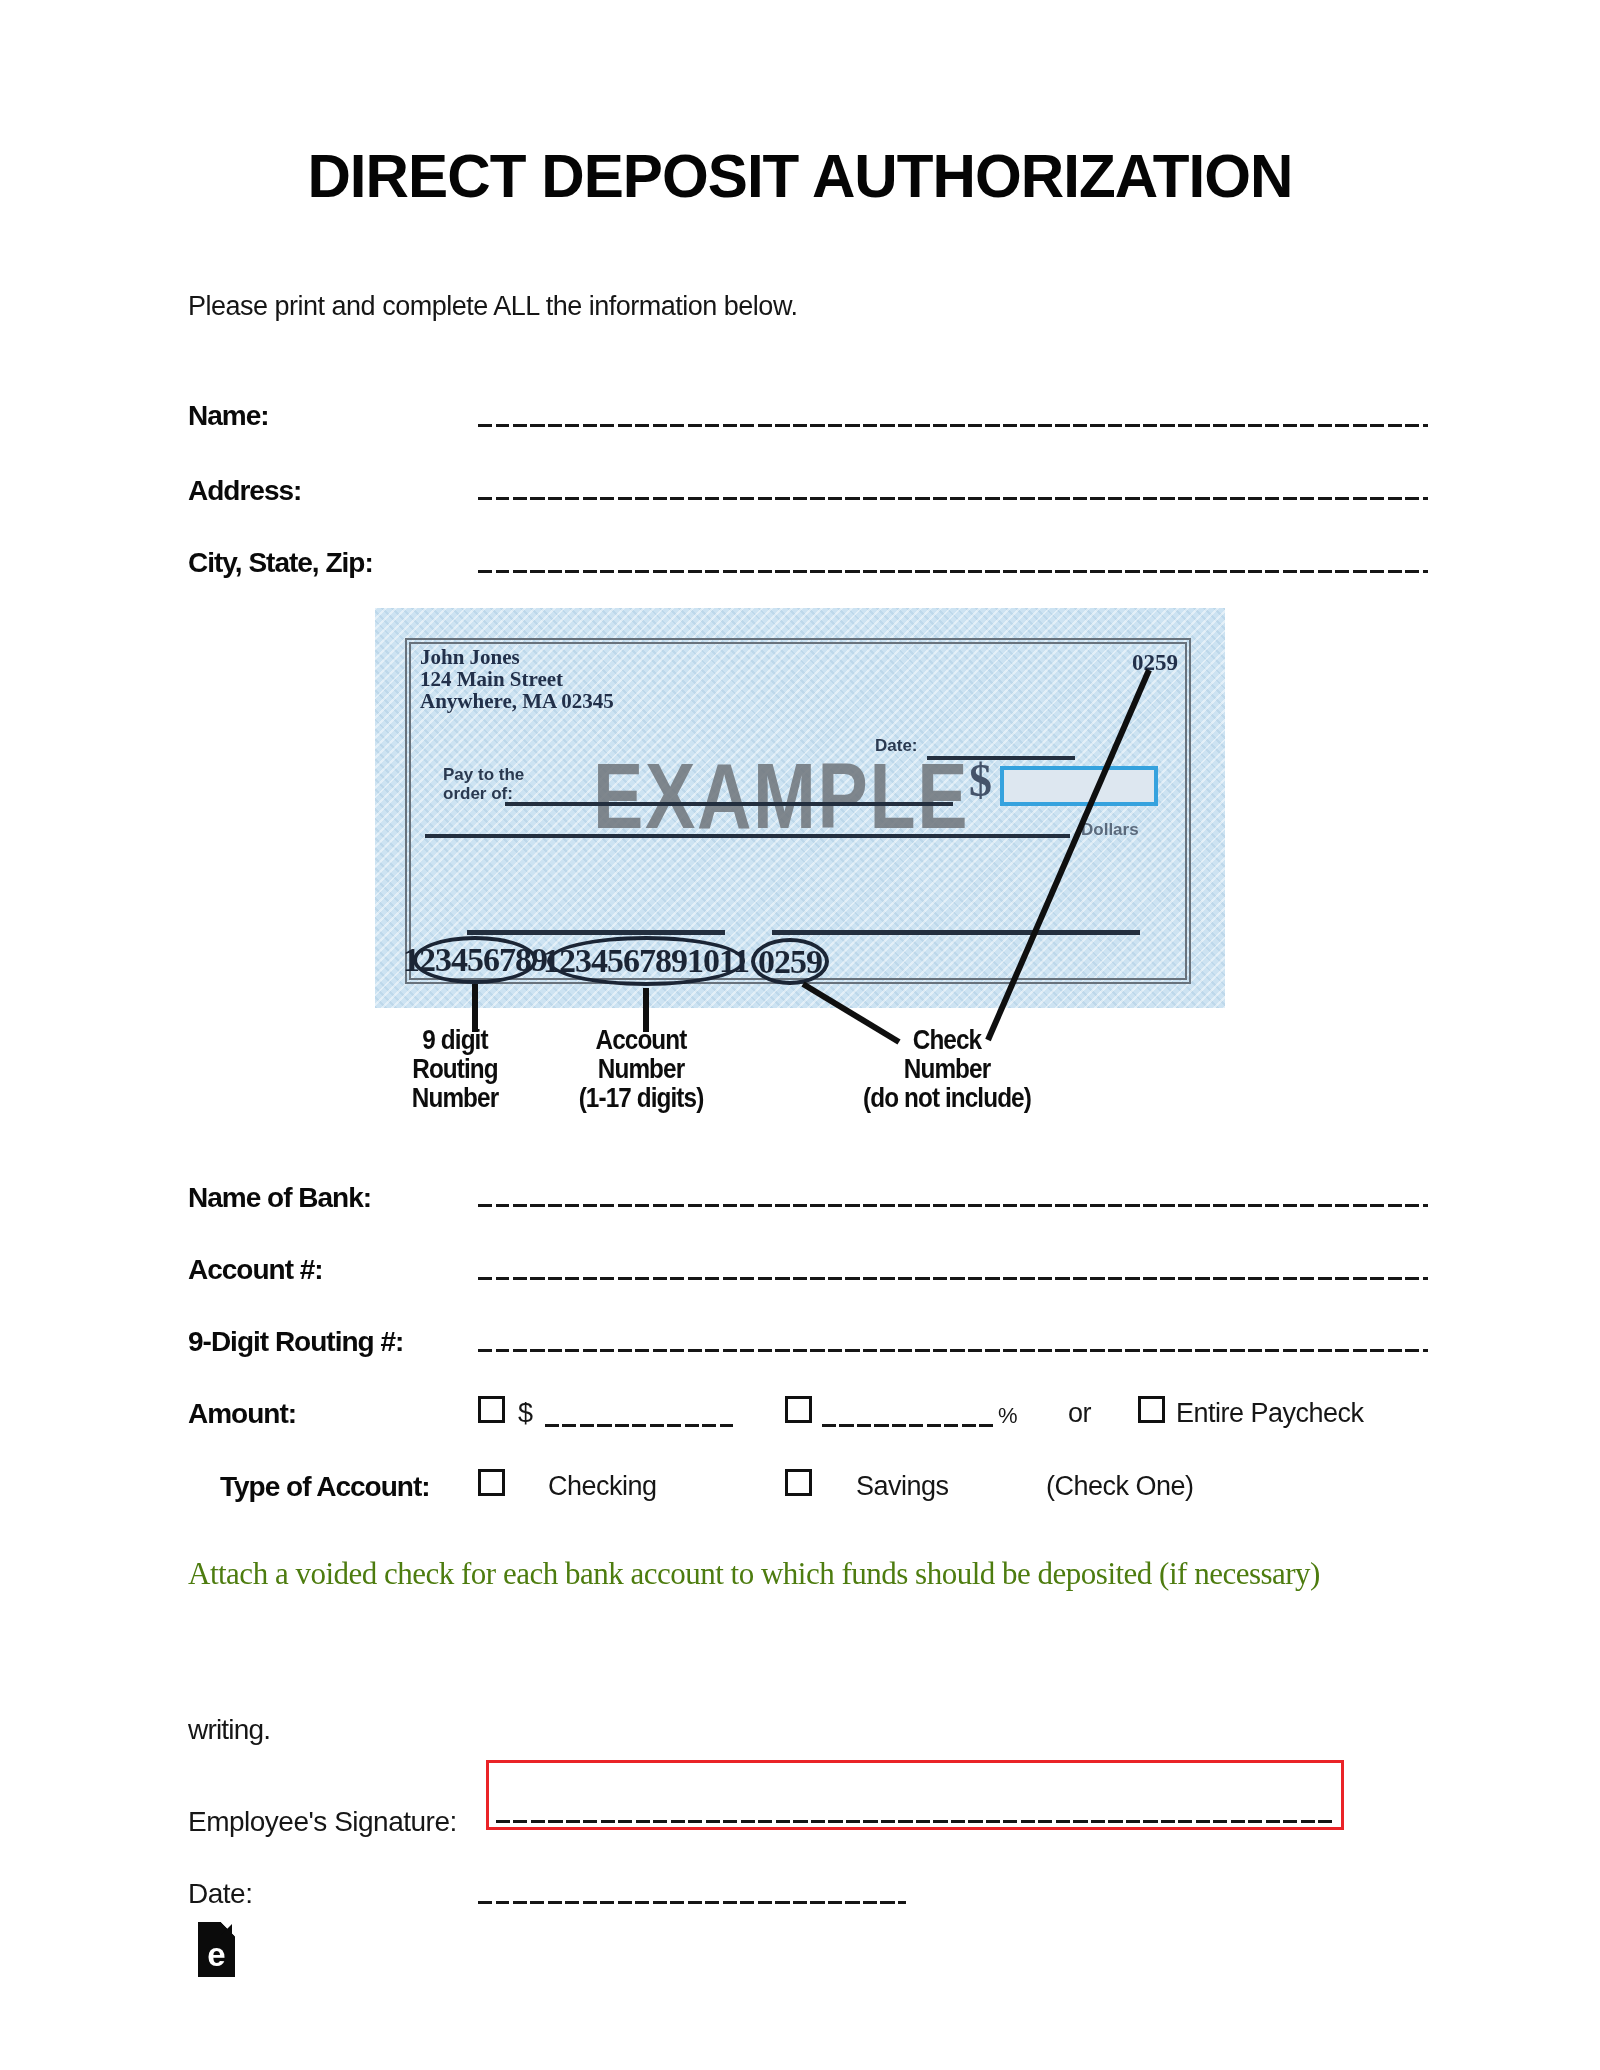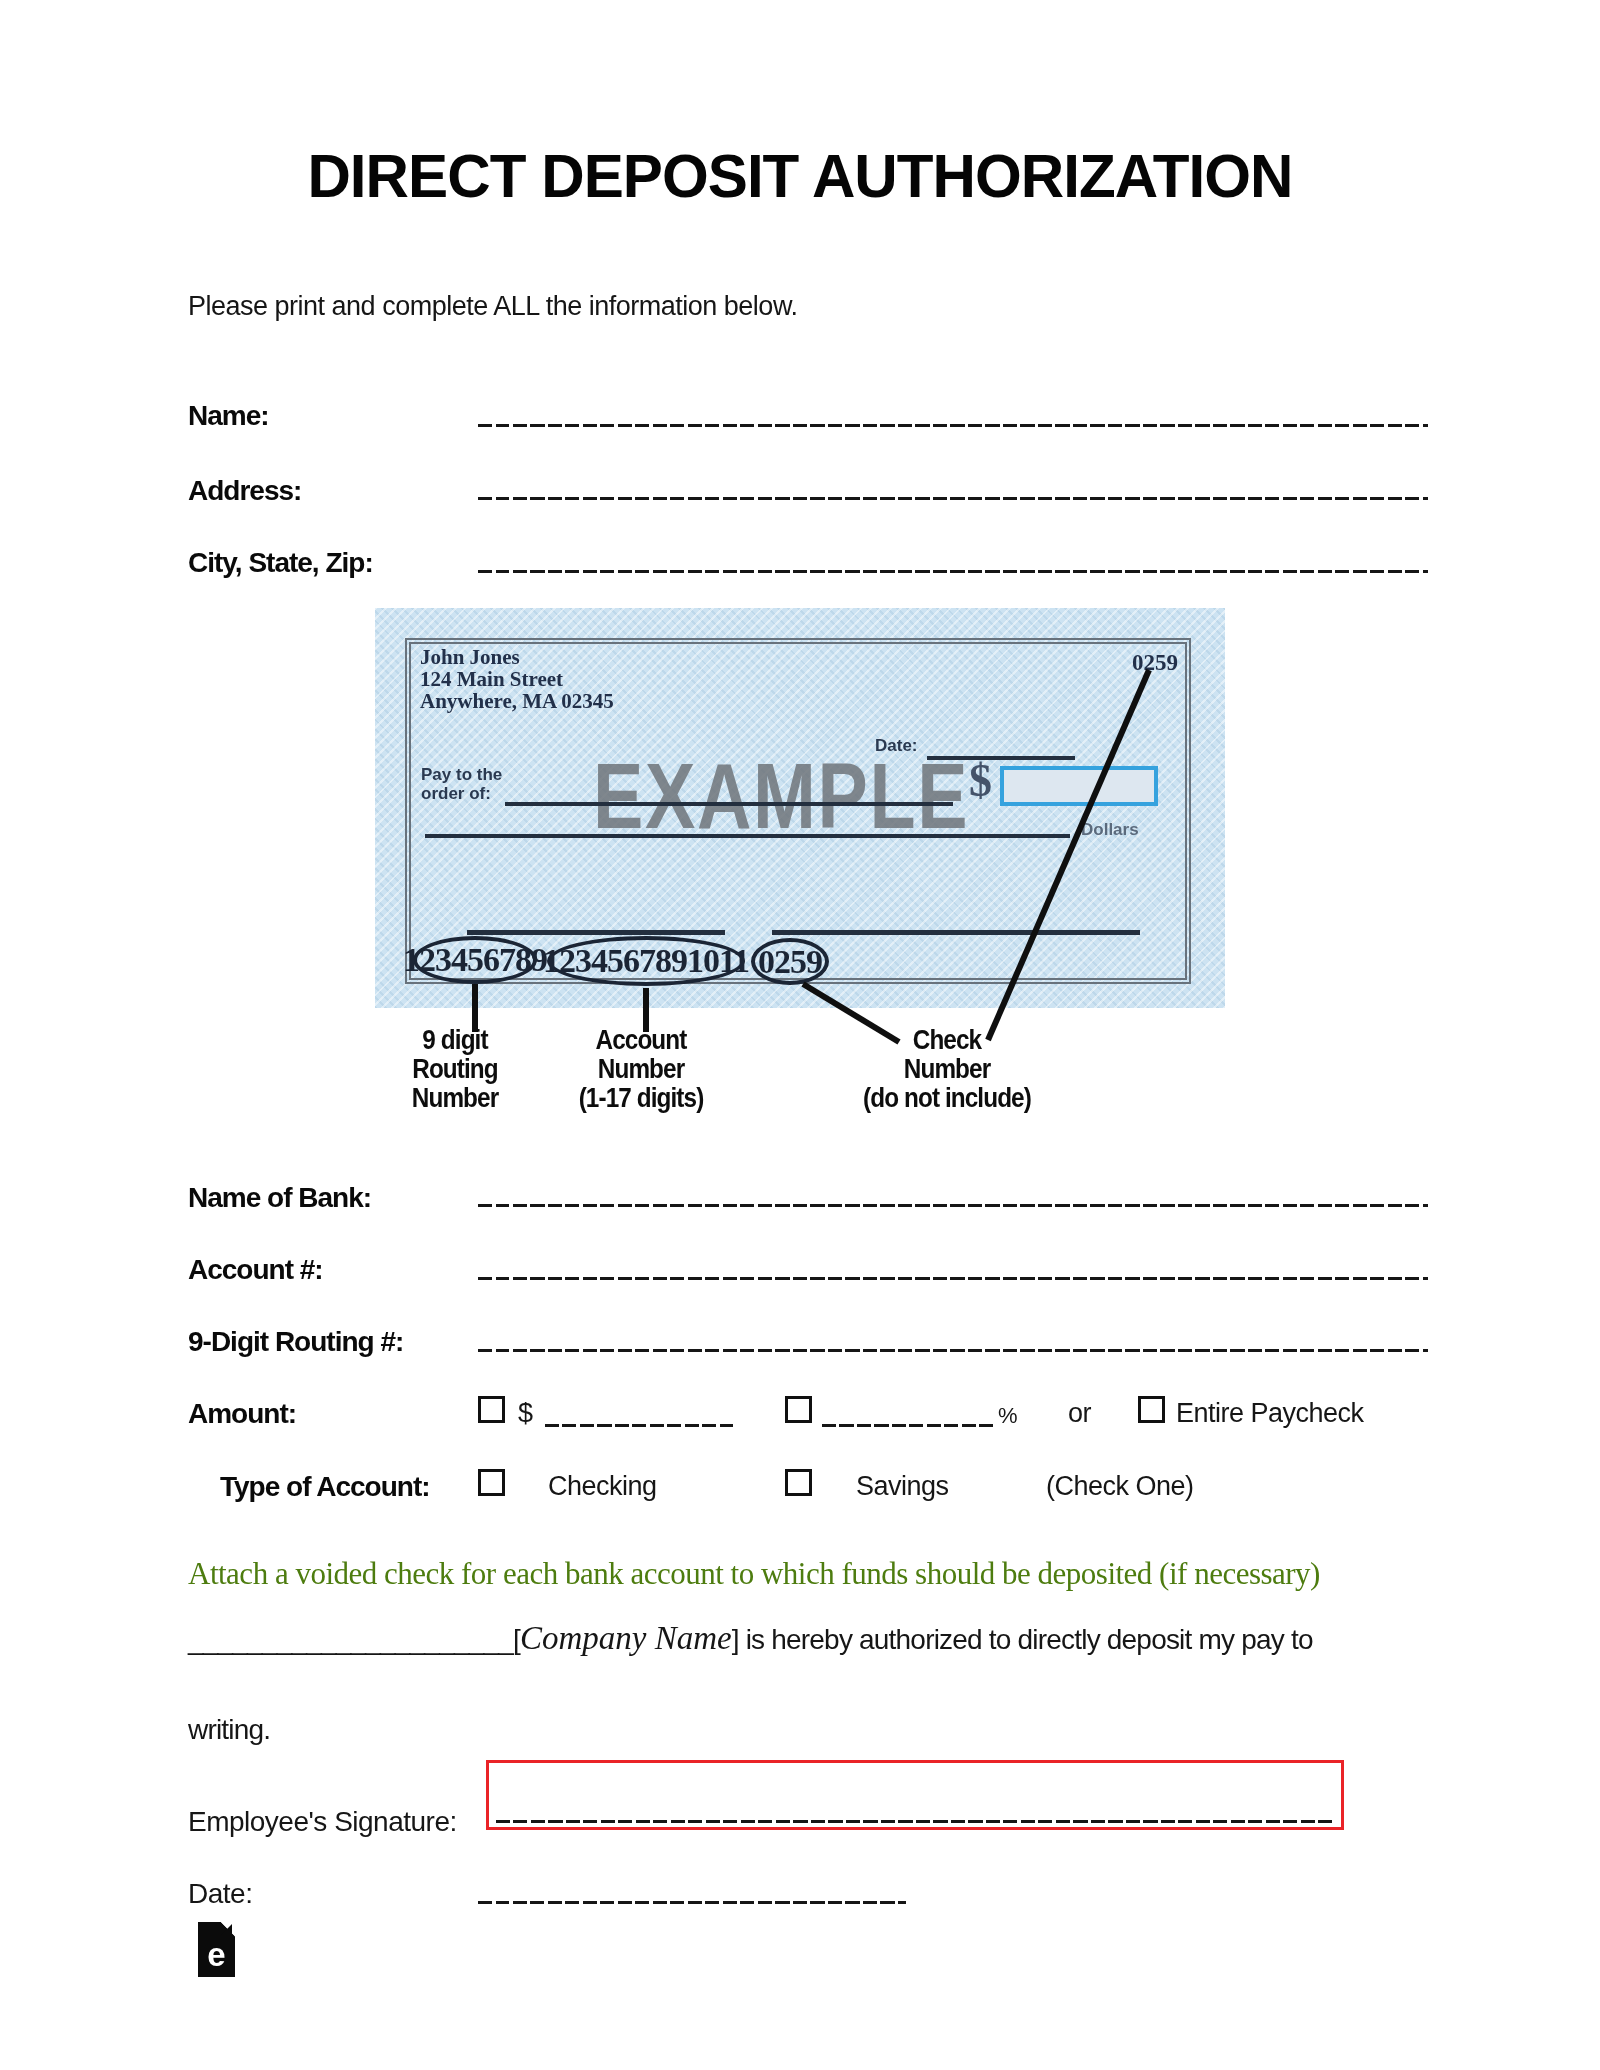--- a/index.html
+++ b/index.html
@@ -66,21 +66,21 @@
         <div class="chk-serif addr-line">John Jones</div>
         <div class="chk-serif addr-line">124 Main Street</div>
         <div class="chk-serif addr-line">Anywhere, MA 02345</div>
       </div>
 
       <div class="abs chk-serif" style="left:757px;top:42px;font-size:23px;">0259</div>
 
       <div class="abs chk-small" style="left:500px;top:128px;">Date:</div>
       <div class="abs chk-line z2" style="left:552px;top:148px;width:148px;"></div>
 
-      <div class="abs" style="left:46px;top:157px;">
+      <div class="abs" style="left:57px;top:157px;padding-left:11px;">
         <div class="chk-small">Pay to the</div>
         <div class="chk-small">order of:</div>
       </div>
       <div class="abs chk-line z2" style="left:130px;top:194px;width:448px;"></div>
 
       <div class="abs chk-serif" style="left:594px;top:146px;font-size:46px;color:#44536a;">$</div>
       <div class="abs amount-box"></div>
       <div class="abs chk-small" style="left:706px;top:212px;color:#5b6a7c;">Dollars</div>
       <div class="abs chk-line z2" style="left:50px;top:226px;width:645px;"></div>
 
@@ -146,23 +146,20 @@
 
   <div class="abs lbl" style="left:188px;top:1471px;margin-left:32px;">Type of Account:</div>
   <div class="abs cb" style="left:478px;top:1469px;"></div>
   <div class="abs body-text" style="left:548px;top:1471px;">Checking</div>
   <div class="abs cb" style="left:785px;top:1469px;"></div>
   <div class="abs body-text" style="left:856px;top:1471px;">Savings</div>
   <div class="abs body-text" style="left:1046px;top:1471px;">(Check One)</div>
 
   <div class="abs attach-note" style="left:188px;top:1556px;">Attach a voided check for each bank account to which funds should be deposited (if necessary)</div>
 
-  <div class="abs para" style="left:188px;top:1620px;">
-    <span>______________________</span><span class="bracket">[</span><span class="company">Company Name</span><span class="bracket">]</span><span> is hereby authorized to directly deposit my pay to</span>
-  </div>
   <div class="abs para" style="left:188px;top:1714px;">writing.</div>
 
   <div class="abs sig-box"></div>
   <div class="abs body-text" style="left:188px;top:1806px;font-size:28px;">Employee's Signature:</div>
   <div class="abs uline" style="left:496px;top:1820px;width:838px;"></div>
 
   <div class="abs body-text" style="left:188px;top:1878px;font-size:28px;">Date:</div>
   <div class="abs uline" style="left:478px;top:1901px;width:428px;"></div>
 
   <div class="abs logo">

